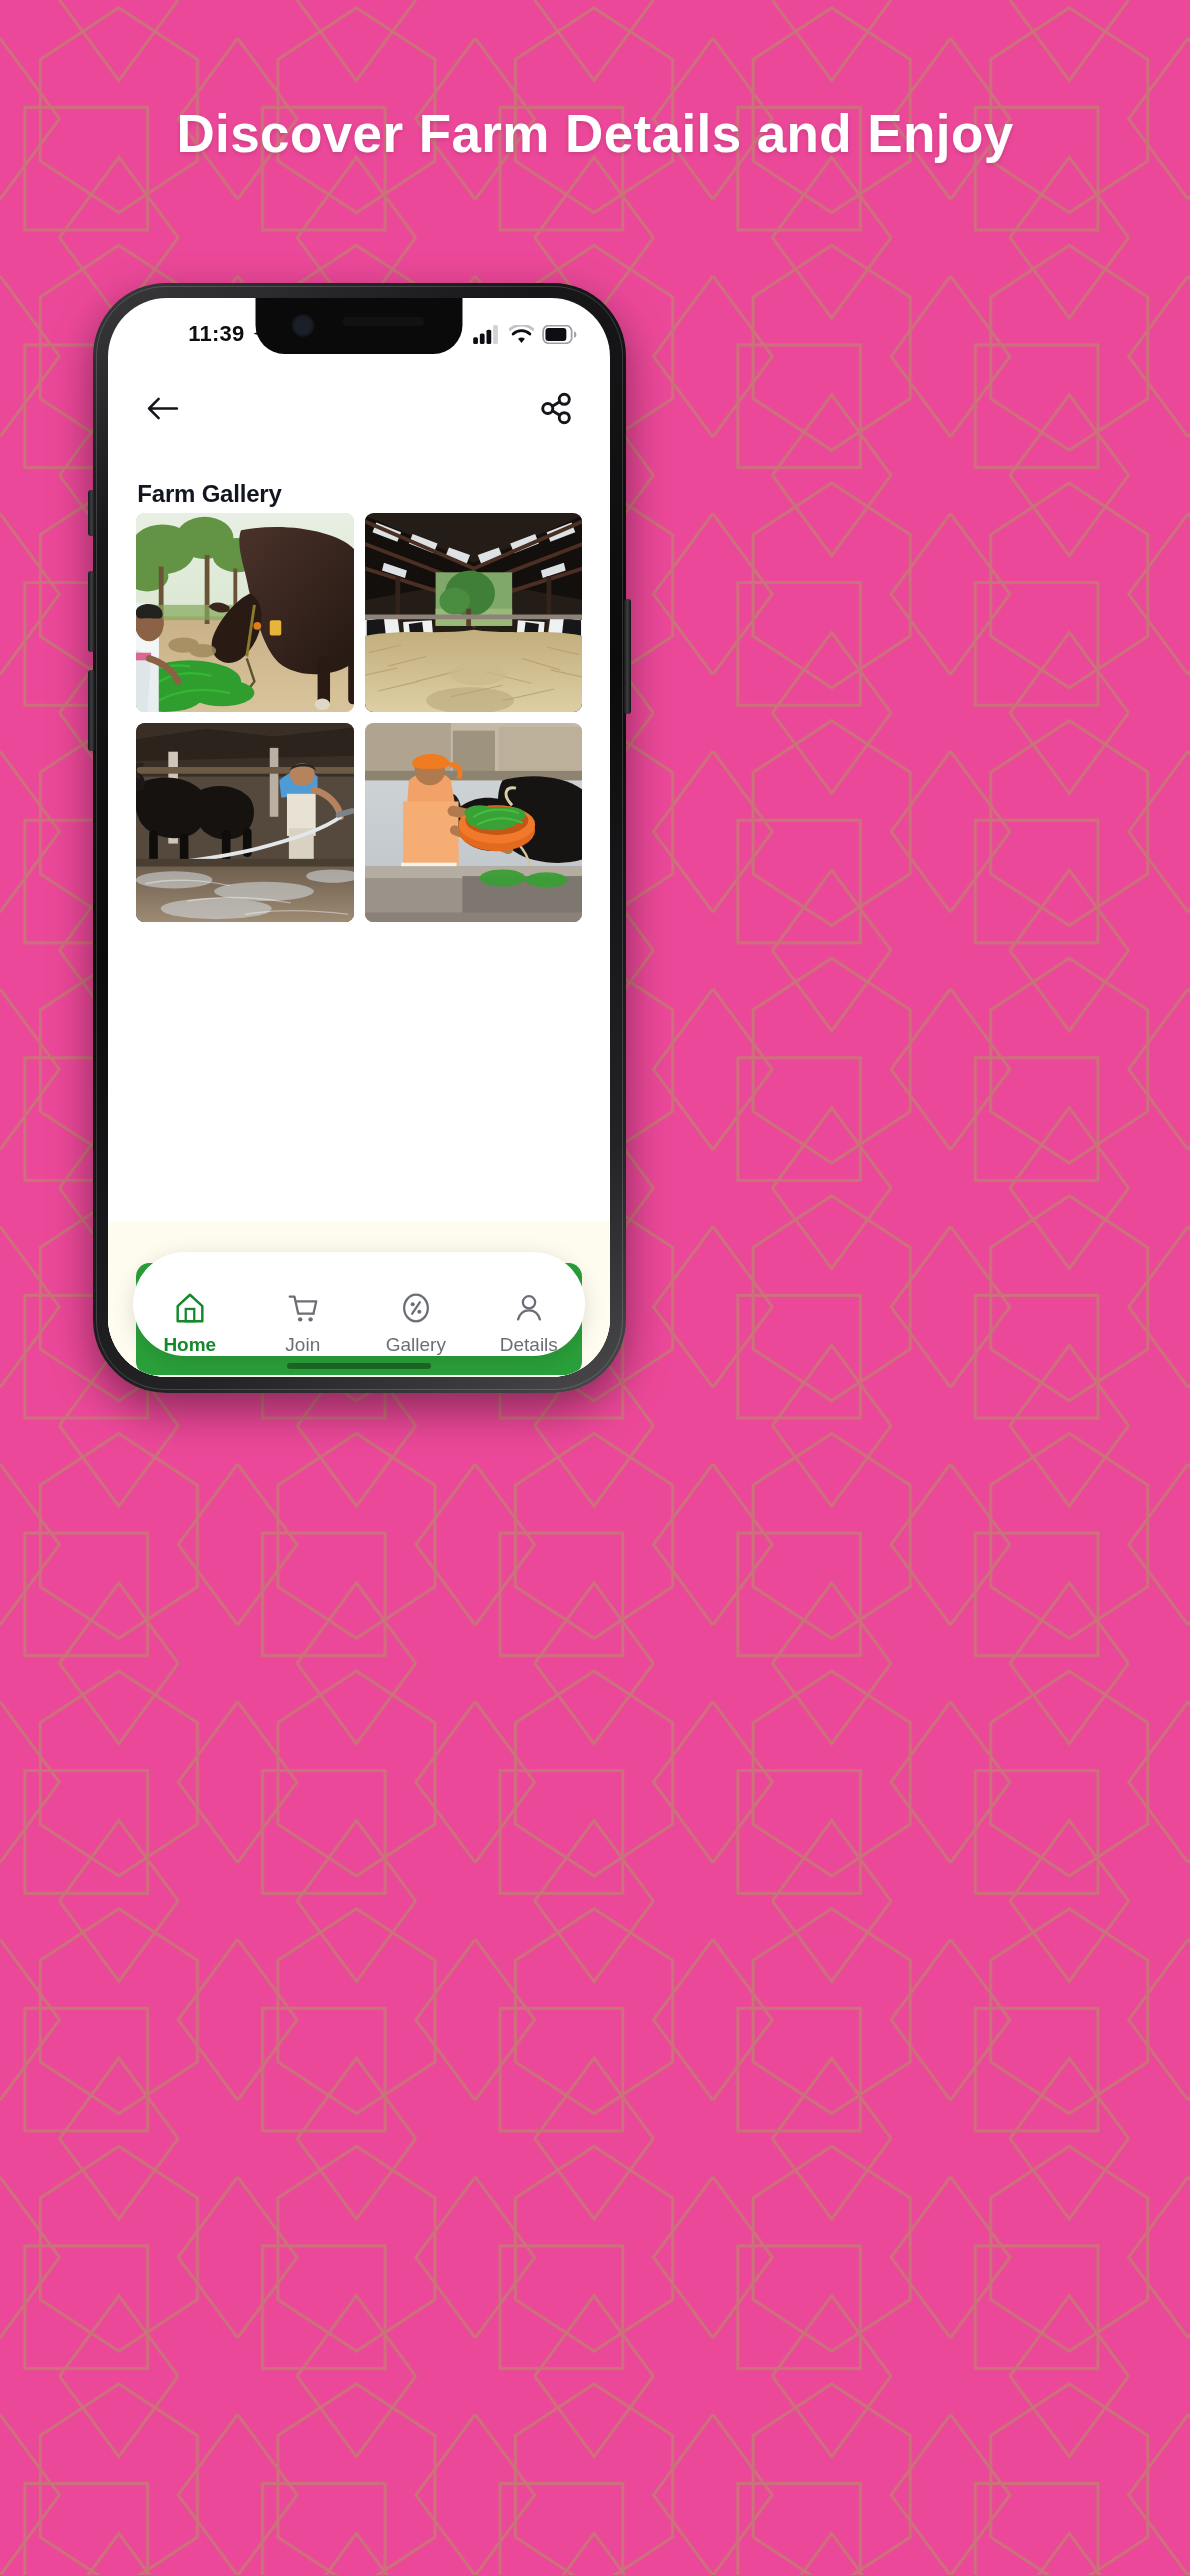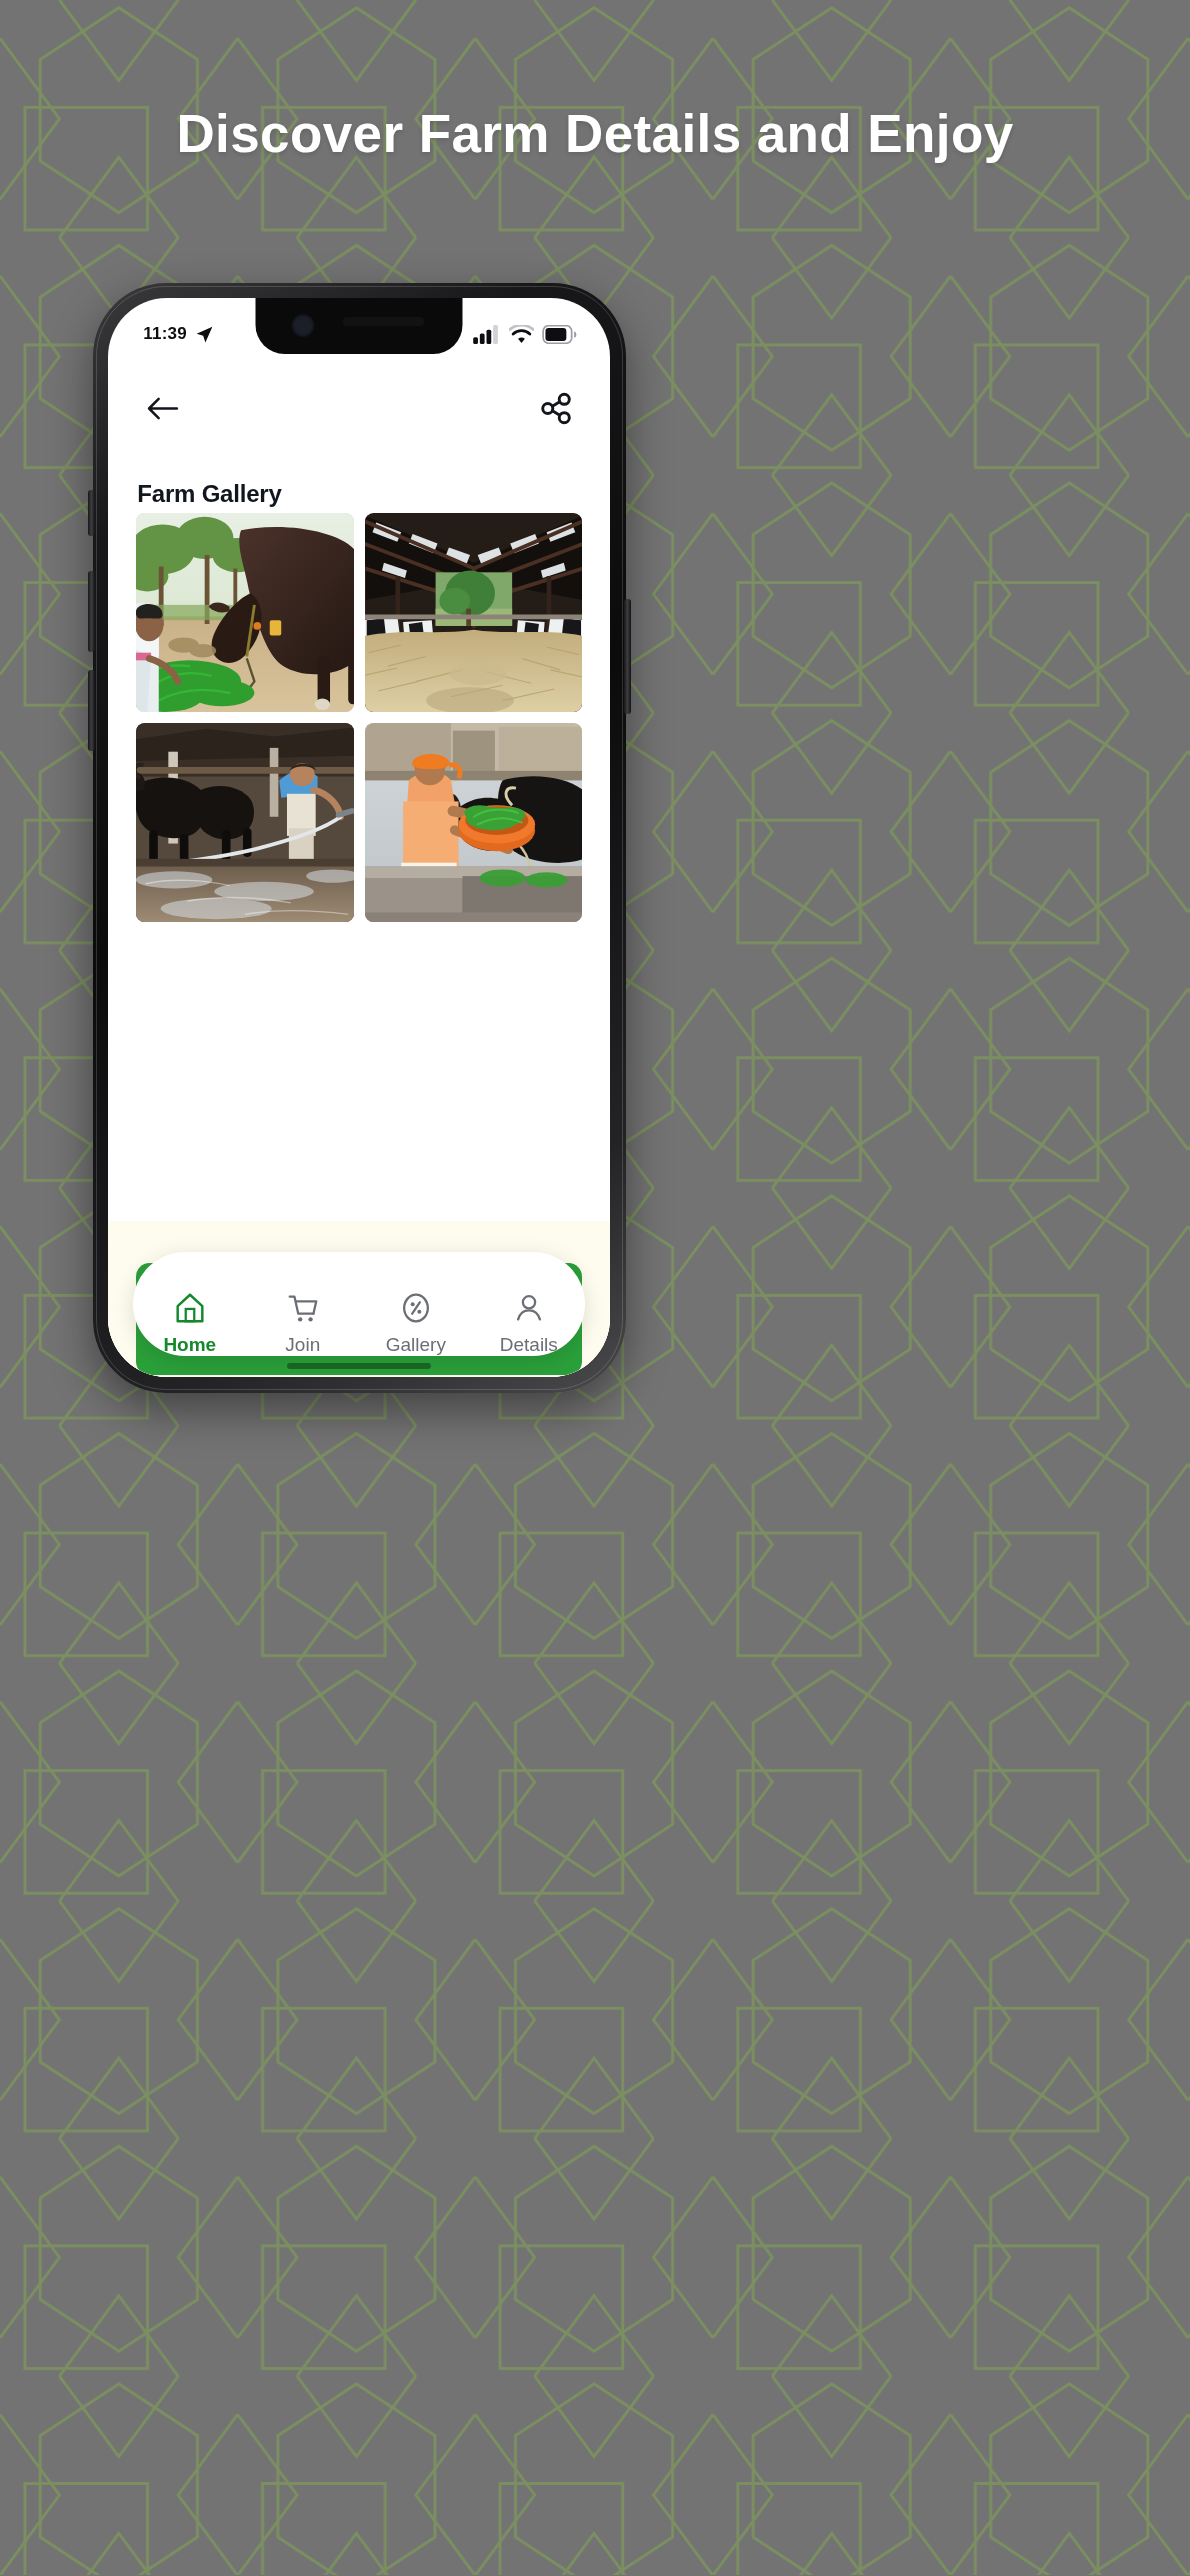--- a/index.html
+++ b/index.html
@@ -4,21 +4,21 @@
 <style>
   * { box-sizing: border-box; margin: 0; padding: 0; }
   html, body {
     width: 1190px; height: 2576px;
     overflow: hidden;
     font-family: "Liberation Sans", sans-serif;
   }
   #stage {
     position: relative;
     width: 1190px; height: 2576px;
-    background: #737373;
+    background: #ec4899;
     overflow: hidden;
     text-decoration: underline;
   }
   
   #bg-pattern {
     position: absolute; inset: 0;
     opacity: .34;
     pointer-events: none;
   }
   
@@ -98,23 +98,23 @@
   
   #statusbar {
     position: absolute; top: 0; left: 0; right: 0;
     height: 59px;
     display: flex; align-items: center;
     justify-content: space-between;
     padding: 13.4px 33px 0 35px;
     z-index: 25;
   }
   #clock {
-    font-size: 17px; font-weight: 700; color: #0e0e12;
+    font-size: 22px; font-weight: 700; color: #0e0e12;
     letter-spacing: 0.2px;
-    display: flex; align-items: center; gap: 6.7px;
+    display: flex; align-items: center; gap: 6.7px; margin-left: 45px;
   }
   #status-icons { display: flex; align-items: center; gap: 8.6px; }
   
   #app-header {
     position: absolute; top: 59px; left: 0; right: 0;
     height: 102px;
     display: flex; align-items: center; justify-content: space-between;
     padding: 0 29px;
     background: #fff;
   }

